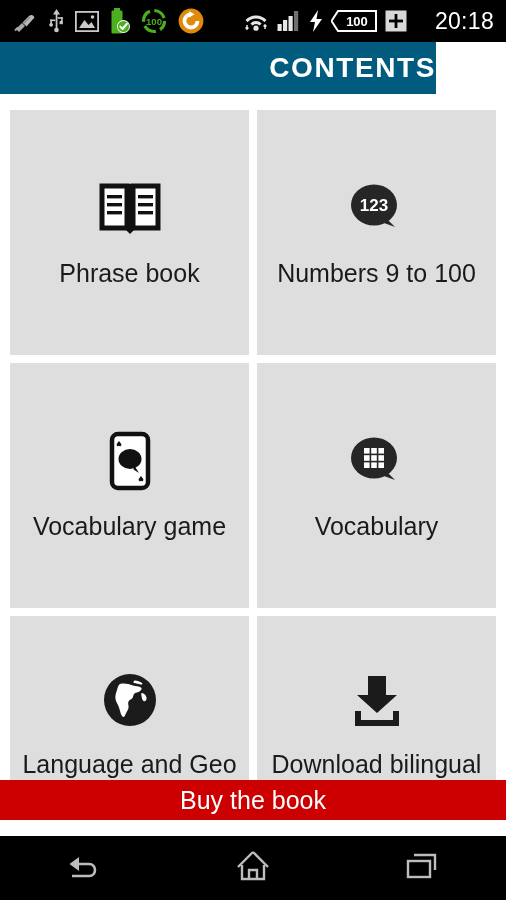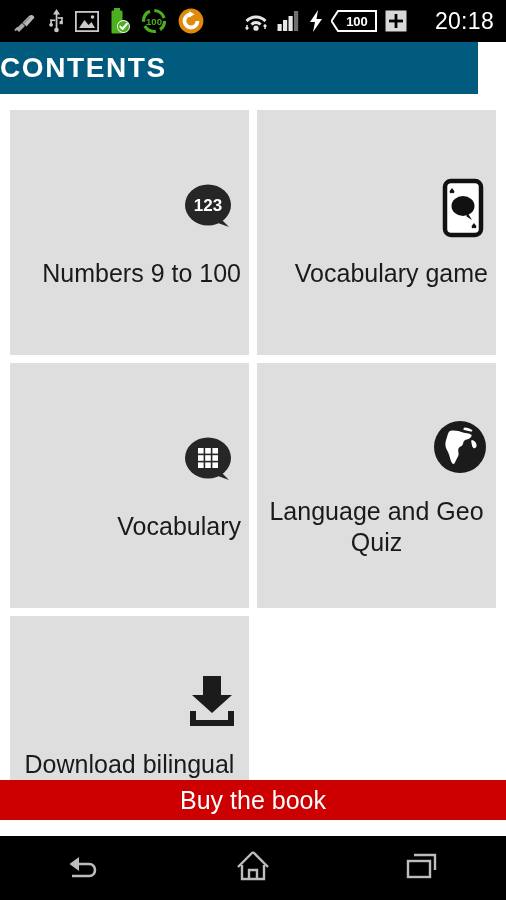--- a/index.html
+++ b/index.html
@@ -50,26 +50,26 @@
     font-size: 23px;
     font-family: "Liberation Sans", sans-serif;
     letter-spacing: 0.3px;
     margin-left: 20px;
   }
 
   
   #appbar {
     position: absolute;
     top: 42px; left: 0;
-    width: 478px;
+    width: 436px;
     height: 52px;
     background: #015b7e;
     display: flex;
     align-items: center;
-    justify-content: flex-start;
+    justify-content: flex-end;
   }
   #appbar-title {
     color: #ffffff;
     font-size: 28px;
     font-weight: bold;
     letter-spacing: 1.6px;
     font-family: "Liberation Sans", sans-serif;
   }
 
   
@@ -86,21 +86,21 @@
     display: grid;
     grid-template-columns: 1fr 1fr;
     grid-auto-rows: 245px;
     column-gap: 8px;
     row-gap: 8px;
   }
   .tile {
     background: #dedede;
     display: flex;
     flex-direction: column;
-    align-items: flex-end;
+    align-items: center;
     justify-content: center;
     box-sizing: border-box;
     padding: 8px 8px;
     overflow: hidden;
     cursor: pointer;
   }
   .tile-icon {
     height: 66px;
     display: flex;
     align-items: center;
@@ -263,20 +263,37 @@
       <span id="clock">20:18</span>
     </div>
   </div>
 
   <div id="appbar">
     <span id="appbar-title">CONTENTS</span>
   </div>
 
   <div id="grid">
 
+    <div class="tile">
+      <div class="tile-icon">
+        <svg width="62" height="56" viewBox="0 0 62 56">
+          <path d="M3 5 H28 V47 H3 Z" fill="#ffffff" stroke="#111111" stroke-width="5"></path>
+          <path d="M34 5 H59 V47 H34 Z" fill="#ffffff" stroke="#111111" stroke-width="5"></path>
+          <rect x="27" y="3" width="8" height="46" fill="#111111"></rect>
+          <rect x="8" y="14" width="15" height="3.4" fill="#111111"></rect>
+          <rect x="8" y="22" width="15" height="3.4" fill="#111111"></rect>
+          <rect x="8" y="30" width="15" height="3.4" fill="#111111"></rect>
+          <rect x="39" y="14" width="15" height="3.4" fill="#111111"></rect>
+          <rect x="39" y="22" width="15" height="3.4" fill="#111111"></rect>
+          <rect x="39" y="30" width="15" height="3.4" fill="#111111"></rect>
+          <path d="M25 47 L31 53 L37 47 Z" fill="#111111"></path>
+        </svg>
+      </div>
+      <div class="tile-label">Phrase book</div>
+    </div>
 
     <div class="tile">
       <div class="tile-icon">
         <svg width="60" height="56" viewBox="0 0 60 56">
           <ellipse cx="27" cy="24" rx="23" ry="20.5" fill="#262626"></ellipse>
           <path d="M36 34 L48 46 L37 42 Z" fill="#262626"></path>
           <text x="27" y="30" text-anchor="middle" font-family="Liberation Sans, sans-serif" font-size="17" font-weight="bold" fill="#ffffff">123</text>
         </svg>
       </div>
       <div class="tile-label">Numbers 9 to 100</div>

